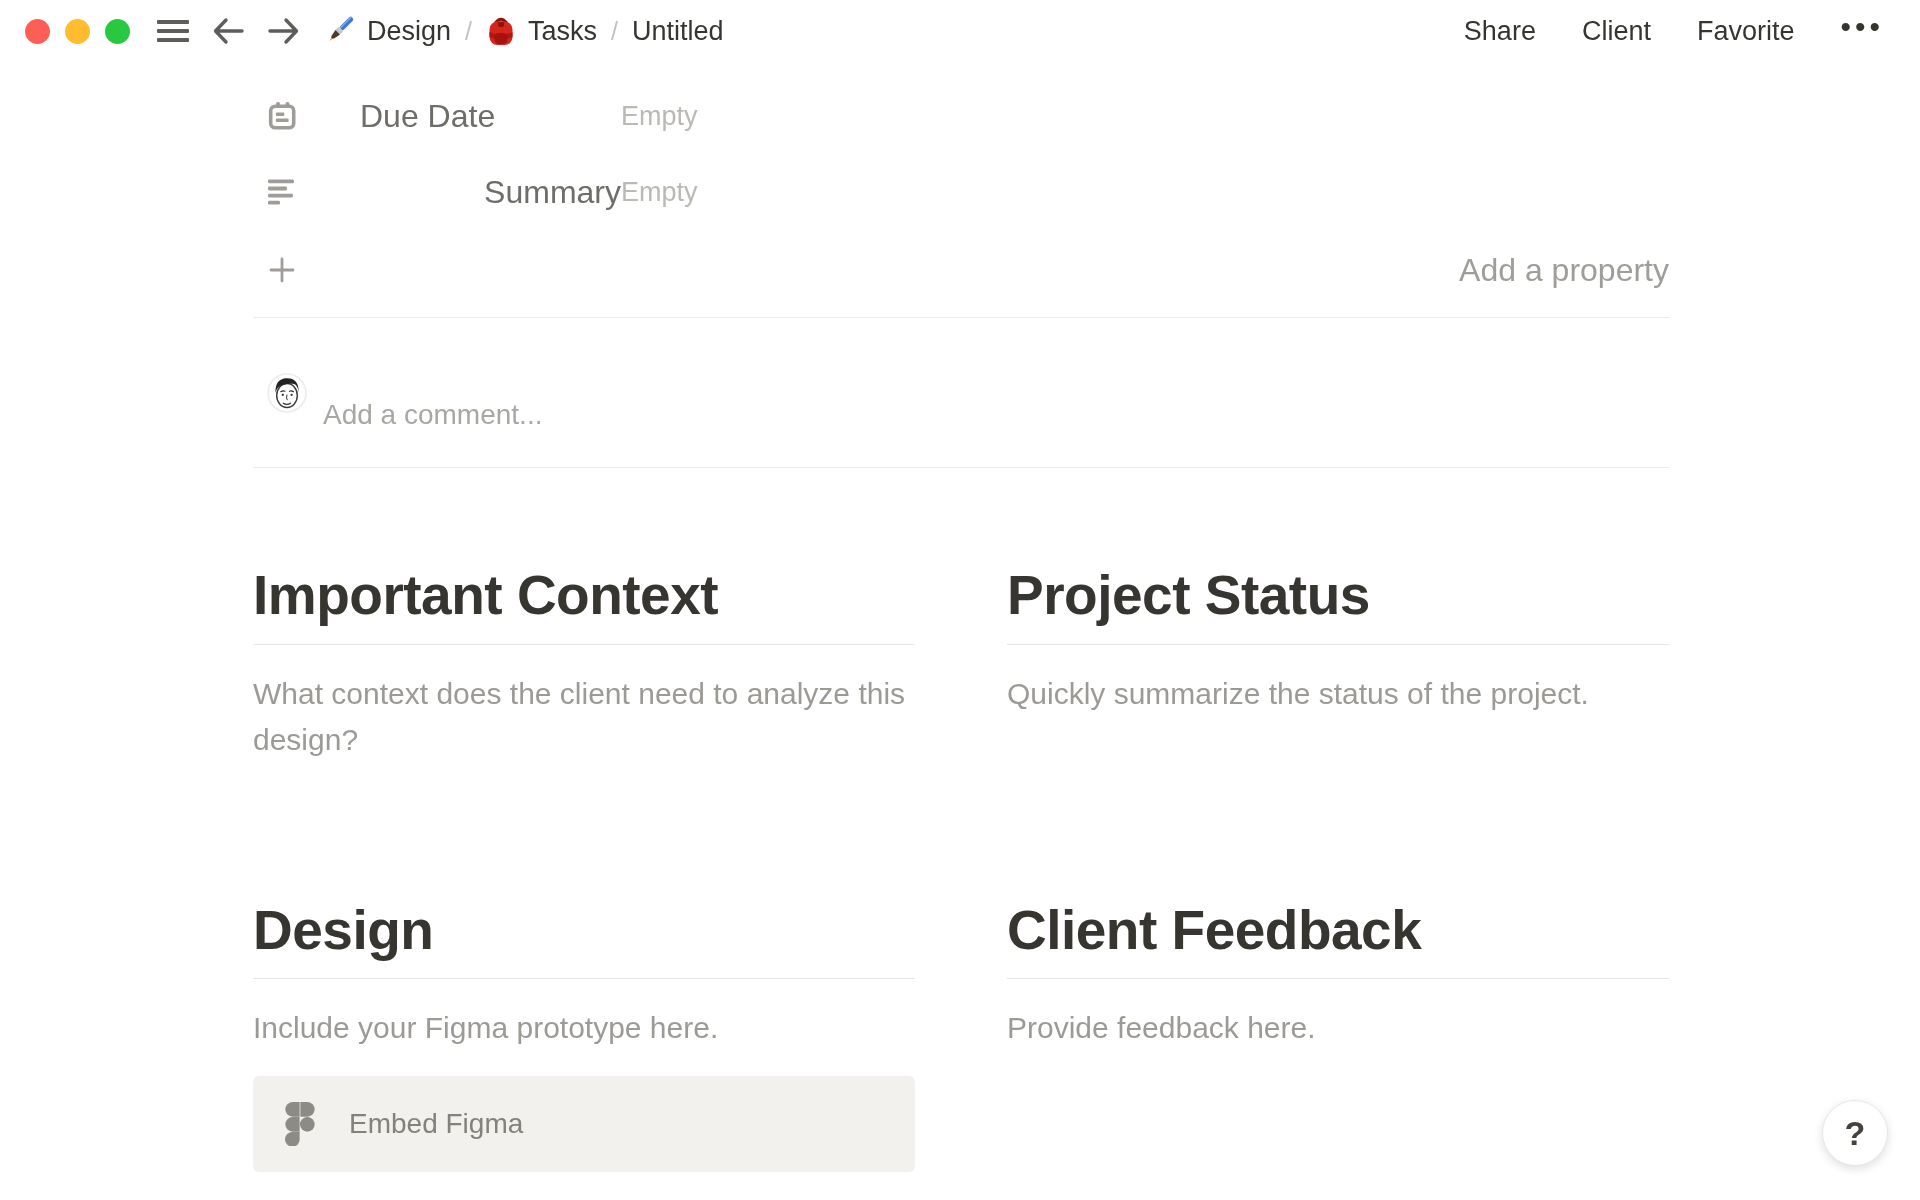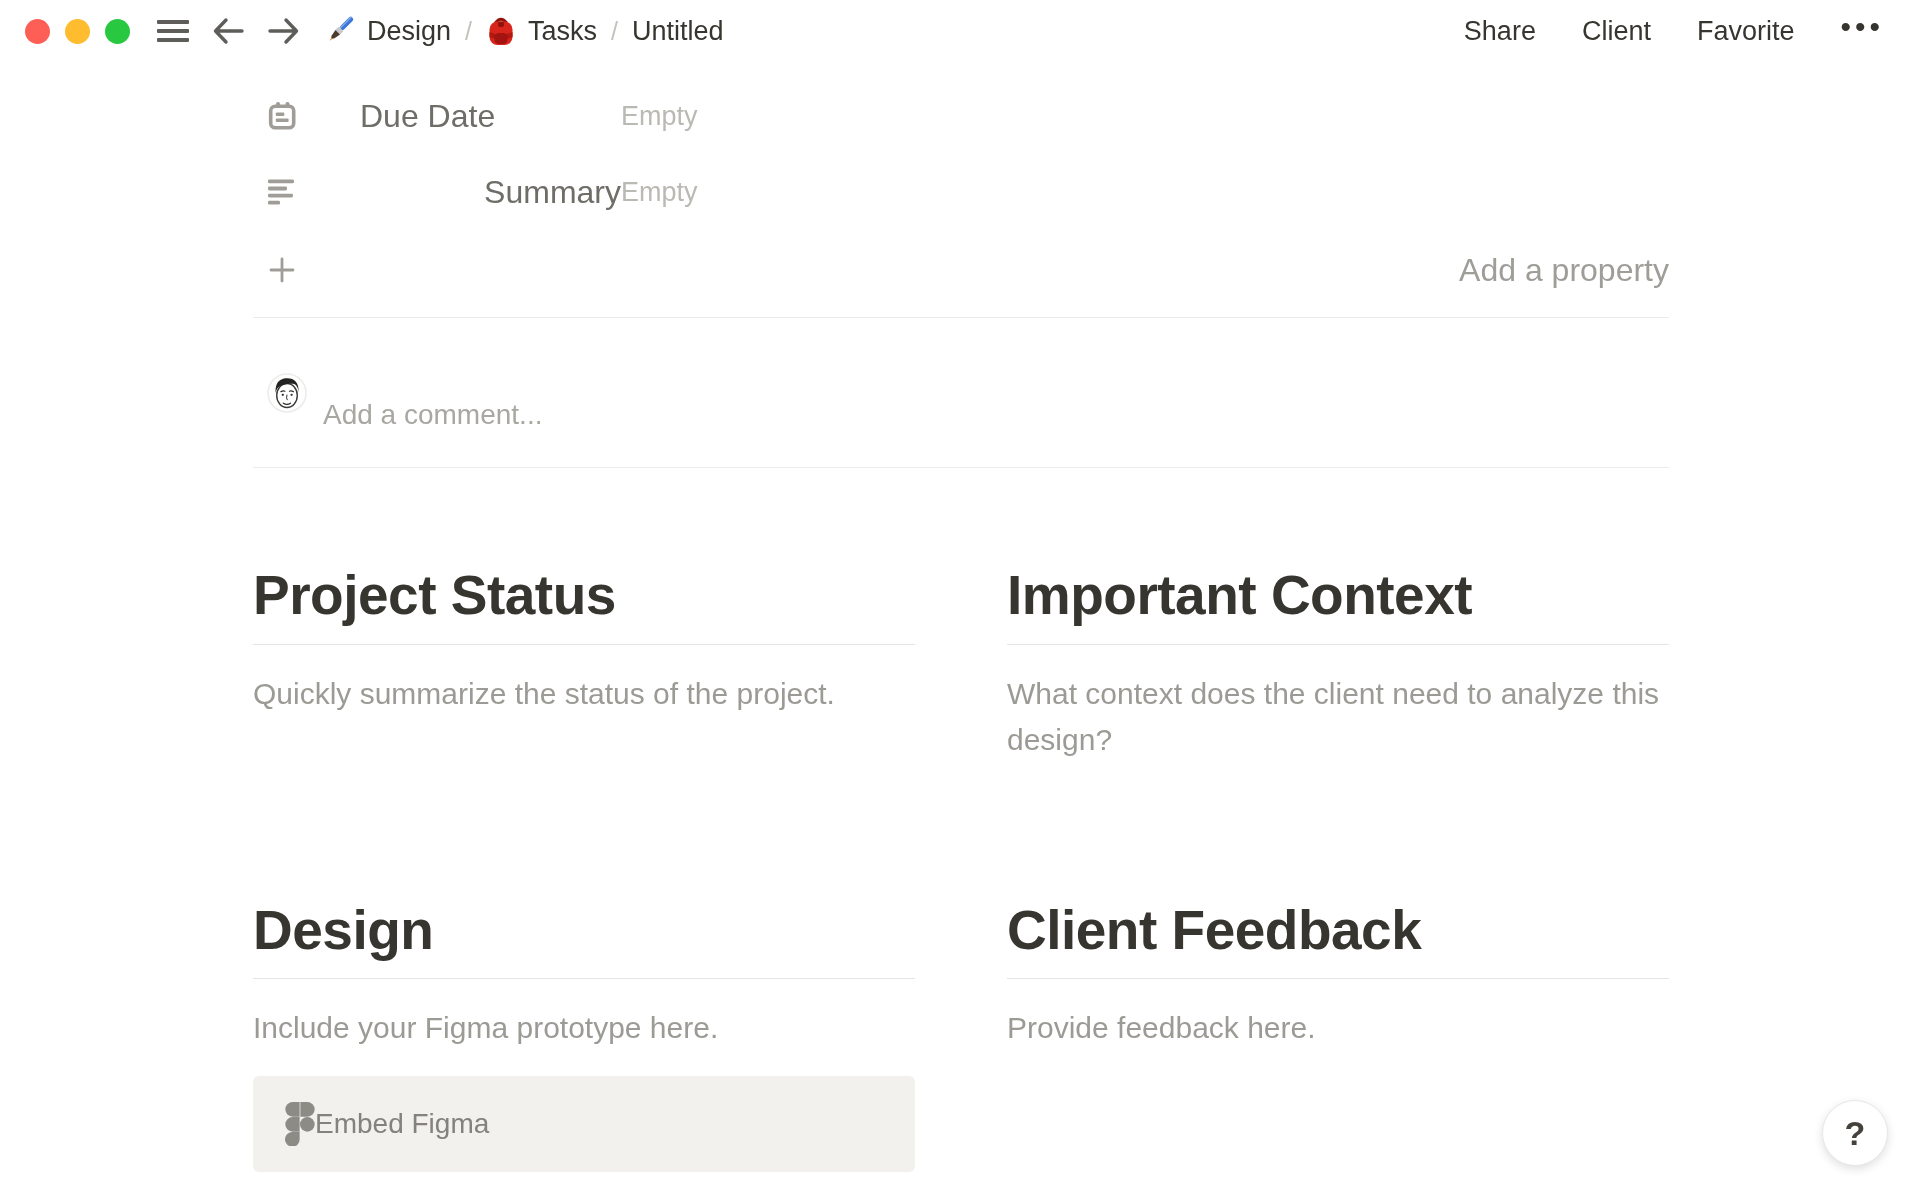--- a/index.html
+++ b/index.html
@@ -47,21 +47,21 @@
 
   
   .columns { margin-top:97px; display:grid; grid-template-columns:662px 662px; column-gap:92px;
     row-gap:136px; align-items:start; }
   .section h2 { font-size:55px; font-weight:700; letter-spacing:-0.5px; line-height:1.12; color:#37352f; }
   .sec-hr { border:none; border-top:1.5px solid #e6e5e2; width:100%; margin-top:17px; }
   .section p { margin-top:26px; font-size:30px; line-height:1.55; color:#9c9a95; }
 
   .embed { margin-top:24px; width:662px; height:96px; background:#f2f1ee; border-radius:6px;
     display:flex; align-items:center; padding-left:32px; cursor:pointer; border:none; }
-  .embed-label { font-size:28px; color:#84827d; }
+  .embed-label { margin-left:34px; font-size:28px; color:#84827d; }
 
   
   .help-btn { position:fixed; right:32px; bottom:34px; width:66px; height:66px; border-radius:50%;
     background:#ffffff; border:1px solid #e7e6e3; box-shadow:0 3px 10px rgba(0,0,0,0.13);
     display:flex; align-items:center; justify-content:center; font-size:34px; font-weight:700;
     color:#45423c; cursor:pointer; font-family:inherit; }
 </style>
 </head>
 <body>
 
@@ -197,29 +197,29 @@
       </svg>
     </span>
     <input class="comment-input" type="text" placeholder="Add a comment..." style="">
   </div>
 
   <hr class="hr-full">
 
   <div class="columns">
 
     <section class="section">
+      <h2>Important Context</h2>
+      <hr class="sec-hr">
+      <p>What context does the client need to analyze this design?</p>
+    </section>
+
+    <section class="section">
       <h2>Project Status</h2>
       <hr class="sec-hr">
       <p>Quickly summarize the status of the project.</p>
-    </section>
-
-    <section class="section">
-      <h2>Important Context</h2>
-      <hr class="sec-hr">
-      <p>What context does the client need to analyze this design?</p>
     </section>
 
     <section class="section">
       <h2>Design</h2>
       <hr class="sec-hr">
       <p>Include your Figma prototype here.</p>
       <button class="embed">
         <span style="display:flex;">
           <svg width="30" height="44" viewBox="0 0 24 36" fill="#8d8b86">
             <path d="M11.7 0 H6 a6 6 0 0 0 0 12 h5.7 z"></path>

